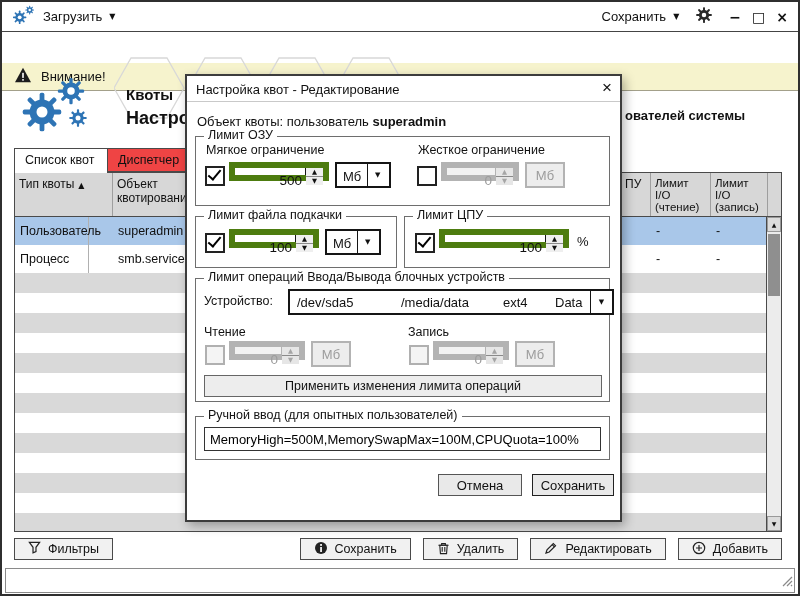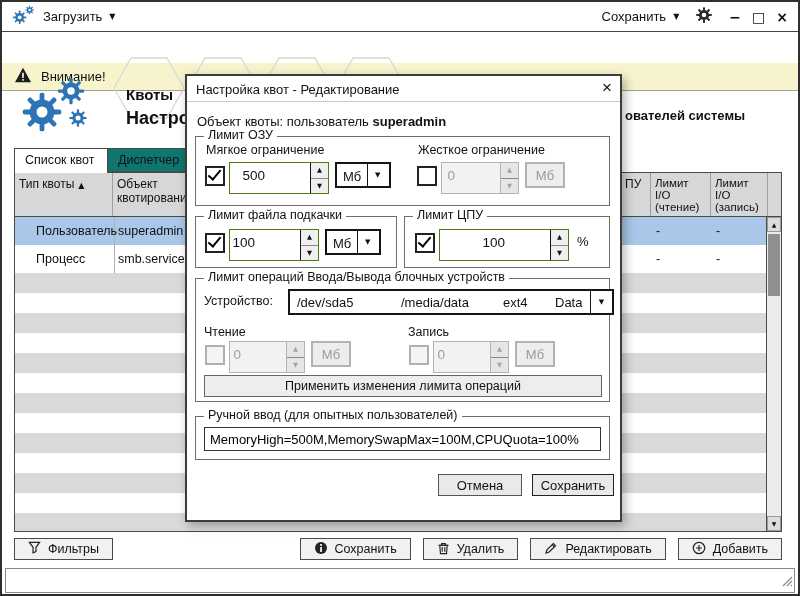--- a/index.html
+++ b/index.html
@@ -20,34 +20,34 @@
            display:flex;align-items:center;gap:9px;padding:0 12px;box-sizing:border-box;font-size:13px;margin-top:31px;}
   
   .hexes{position:absolute;left:112px;top:54px;z-index:0;}
   .logo{position:absolute;left:16px;top:72px;z-index:1;}
   .h1{position:absolute;left:124px;top:84px;font-size:15px;font-weight:700;z-index:1;}
   .h2{position:absolute;left:124px;top:106px;font-size:18px;font-weight:700;z-index:1;}
   .hright{position:absolute;left:623px;top:106px;font-size:13px;font-weight:600;z-index:1;}
   
   .tab{position:absolute;top:146px;box-sizing:border-box;font-size:12.5px;padding:4px 10px 0;border:1px solid #4a4a4a;}
   .tab-active{left:12px;width:94px;height:25px;background:#fff;border-bottom:none;z-index:3;}
-  .tab-inactive{left:106px;width:110px;height:24px;background:#0f766e;border-left:none;z-index:2;}
+  .tab-inactive{left:106px;width:110px;height:24px;background:#ef4444;border-left:none;z-index:2;}
   
   .table{position:absolute;left:12px;top:170px;width:768px;height:360px;border:1px solid #4a4a4a;box-sizing:border-box;
          background:#fff;overflow:hidden;z-index:1;}
   .thead{position:absolute;left:0;top:0;width:100%;height:44px;background:#d7d7d7;border-bottom:1px solid #4a4a4a;box-sizing:border-box;}
   .th{position:absolute;top:0;bottom:0;border-right:1px solid #9e9e9e;font-size:12px;padding:4px 4px;box-sizing:border-box;}
   .th1{left:0;width:98px;} .th2{left:98px;width:110px;} .thmid{left:208px;width:398px;}
   .thcpu{left:606px;width:30px;} .thread{left:636px;width:60px;font-size:11.5px;} .thwrite{left:696px;width:57px;font-size:11.5px;}
   .sort{font-size:8px;margin-left:4px;}
   .trow{position:absolute;left:0;width:751px;height:28px;}
   .trow1{top:44px;background:#a9c7e9;}
   .trow2{top:72px;background:#fff;}
   .td{position:absolute;top:0;height:100%;font-size:12.5px;padding:7px 5px 0;box-sizing:border-box;}
-  .td1{left:16px;width:84px;border-right:1px solid #b0b0b0;}
+  .td1{left:0;width:74px;border-right:1px solid #b0b0b0;}
   .td2{left:98px;width:110px;}
   .tdread{left:636px;width:60px;}
   .tdwrite{left:696px;width:55px;}
   .stripes{position:absolute;left:0;top:100px;width:751px;height:260px;}
   .stripe{height:20px;}
   .stripe:nth-child(odd){background:#d9d9d9;}
   .vscroll{position:absolute;right:0;top:44px;bottom:0;width:15px;border-left:1px solid #4a4a4a;background:#ececec;box-sizing:border-box;}
   .sbtn{position:absolute;left:0;width:100%;height:15px;background:#dcdcdc;border:1px solid #999;box-sizing:border-box;
         display:flex;align-items:center;justify-content:center;font-size:6px;}
   .sbtn.up{top:0;} .sbtn.down{bottom:0;}
@@ -68,21 +68,21 @@
   .dlg-title{position:absolute;left:9px;top:6px;font-size:13px;}
   .dlg-close{position:absolute;right:8px;top:2px;font-size:17px;line-height:20px;cursor:default;}
   .dlg-obj{position:absolute;left:10px;top:38px;font-size:13px;}
   .grp{position:absolute;border:1.5px solid #6e6e6e;box-sizing:border-box;}
   .legend{position:absolute;top:-9px;left:8px;background:#fff;padding:0 4px;font-size:12.5px;white-space:nowrap;}
   .flabel{position:absolute;font-size:12.5px;}
   .cb{position:absolute;width:16px;height:16px;border:2px solid #222;background:#fff;box-sizing:content-box;}
   .cb.checked::after{content:"";position:absolute;left:4px;top:-1px;width:5px;height:11px;border:solid #000;
                      border-width:0 2.5px 2.5px 0;transform:rotate(40deg);}
   .cb.dis{border-color:#b0b0b0;background:#f4f4f4;}
-  .spin{position:absolute;display:flex;align-items:stretch;background:#fff;border:1px solid #4d7c0f;height:32px;box-sizing:border-box;gap:42px;}
+  .spin{position:absolute;display:flex;align-items:stretch;background:#fff;border:6px solid #4d7c0f;height:19px;box-sizing:border-box;}
   .spin .val{flex:1;text-align:right;font-size:13.5px;padding:5px 3px 0 2px;}
   .spin .arrows{width:17px;display:flex;flex-direction:column;border-left:1.5px solid #151515;}
   .spin .arrows span{flex:1;display:flex;align-items:center;justify-content:center;font-size:6.5px;background:#efefef;}
   .spin .arrows span:first-child{border-bottom:1px solid #8a8a8a;}
   .spin.dis{border-color:#b3b3b3;color:#9c9c9c;background:#f2f2f2;}
   .spin.dis .arrows{border-left-color:#b3b3b3;}
   .spin.dis .arrows span{background:#e6e6e6;color:#a5a5a5;}
   .combo{position:absolute;display:flex;border:2px solid #151515;height:26px;background:#fff;box-sizing:border-box;}
   .combo .txt{padding:5px 6px 0;font-size:13px;}
   .combo .dd{width:19px;border-left:1.5px solid #151515;display:flex;align-items:center;justify-content:center;font-size:7px;background:#fff;}

